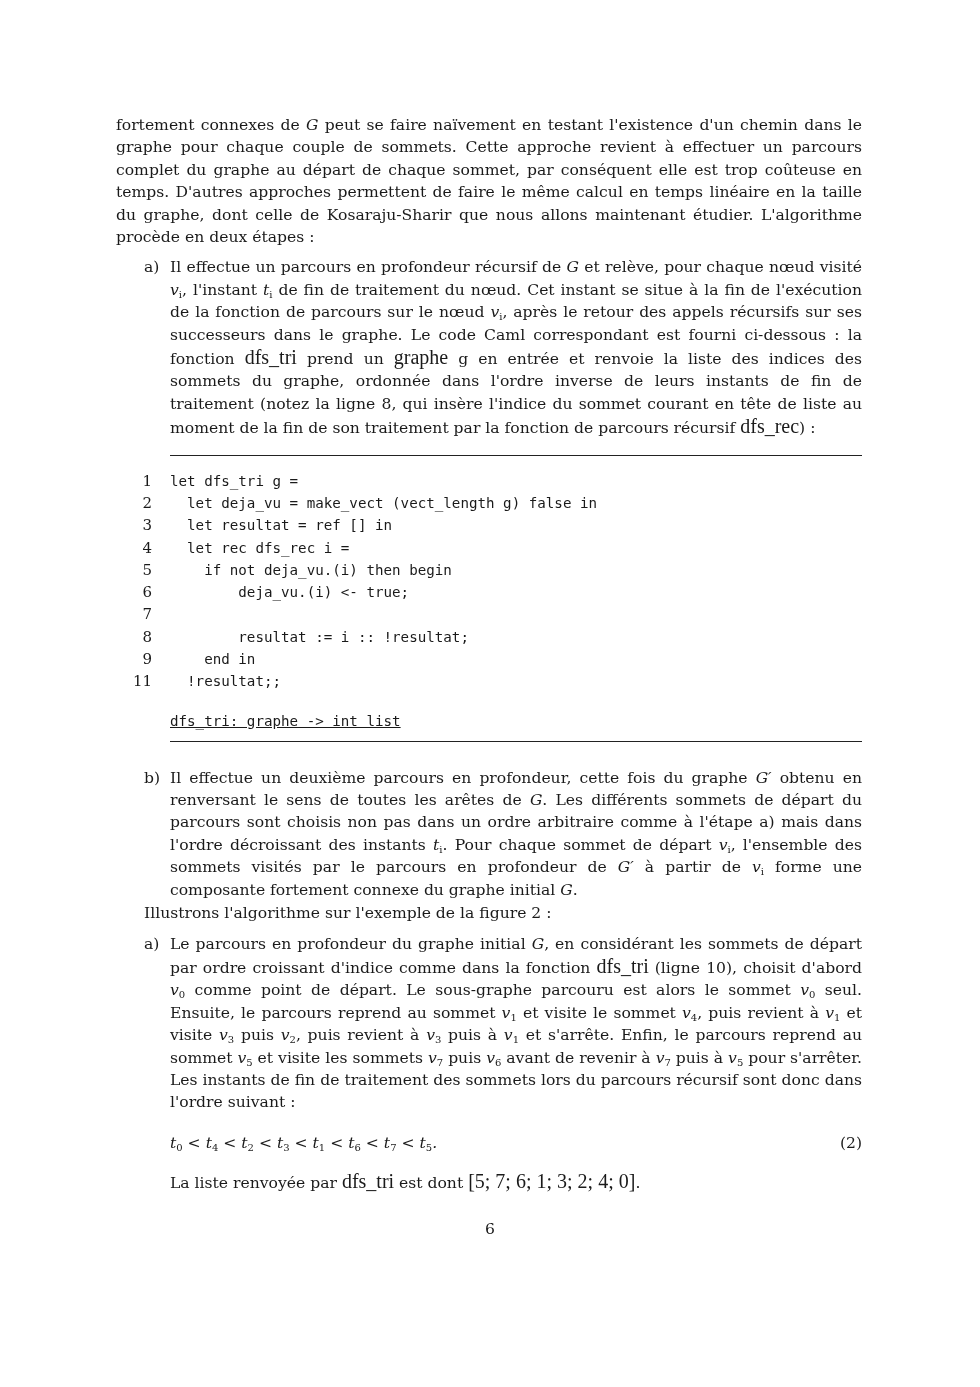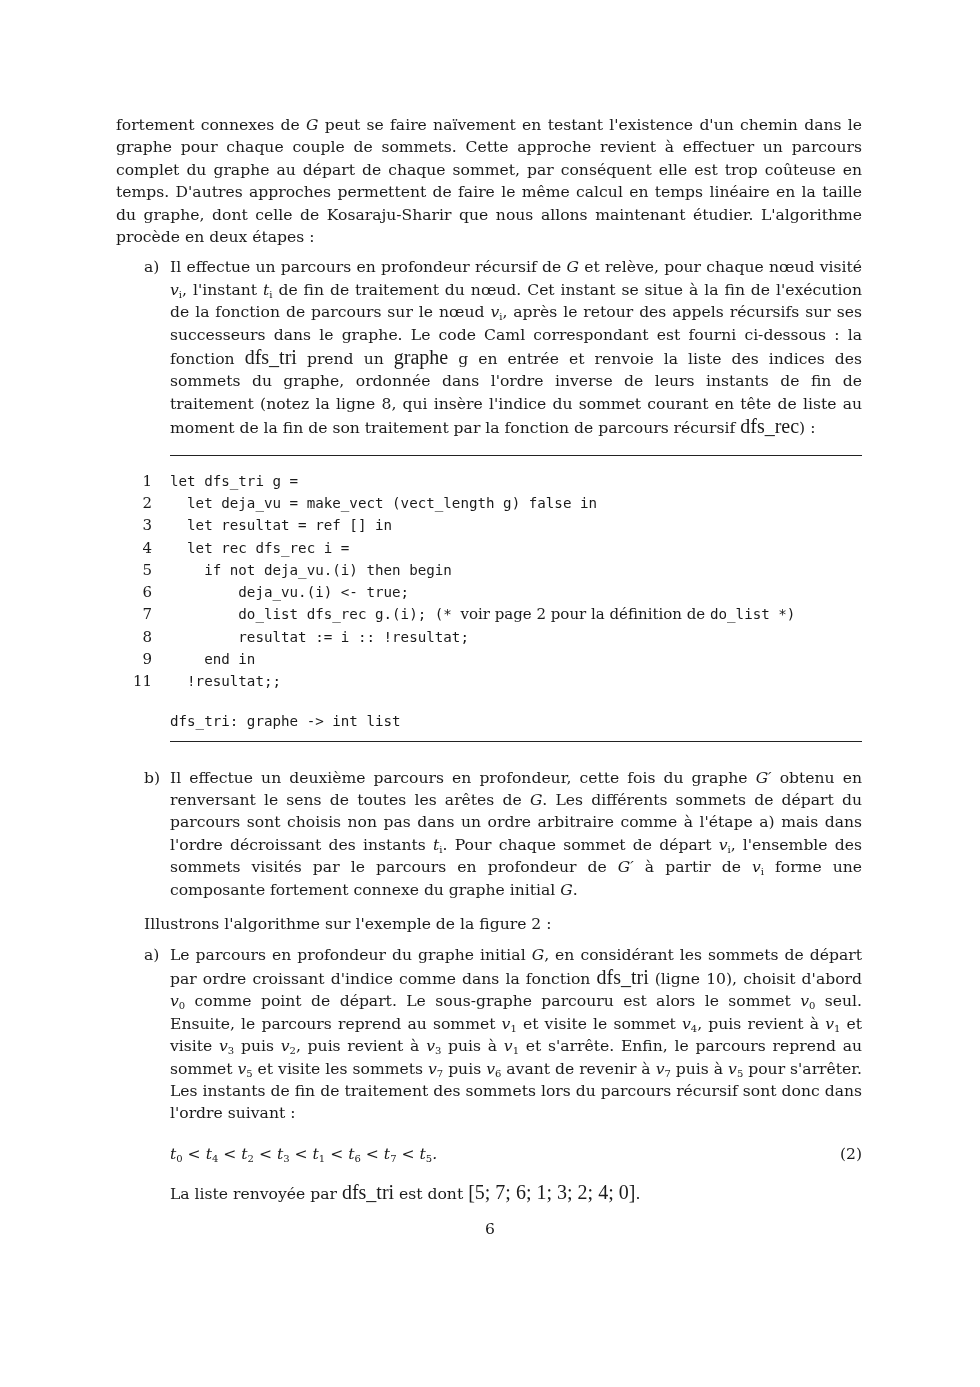--- a/index.html
+++ b/index.html
@@ -13,21 +13,21 @@
   .item { position: relative; padding-left: 54px; }
   .item .lbl { position: absolute; left: 28px; top: 0; }
   .rule { border-top: 1.2px solid #222; margin-left: 54px; }
   .code { margin-left: 0; font-family: "DejaVu Sans Mono", "Liberation Mono", monospace;
           font-size: 14.2px; line-height: 22.3px; }
   .cl { position: relative; height: 22.3px; white-space: pre; }
   .cl .ln { position: absolute; left: 0; width: 36px; text-align: right;
             font-family: "DejaVu Serif", "Liberation Serif", serif; font-size: 15px; }
   .cl .ct { position: absolute; left: 54px; }
   .cl .cmt { font-family: "DejaVu Serif", "Liberation Serif", serif; font-size: 15px; }
-  .sig { margin-left: 54px; white-space: pre; font-family: "DejaVu Sans Mono", "Liberation Mono", monospace; font-size: 14.2px; }
+  .sig { margin-left: 54px; white-space: pre; font-family: "DejaVu Sans Mono", "Liberation Mono", monospace; font-size: 14.2px; text-decoration: underline; }
   .eq { position: relative; height: 24px; margin-left: 54px; }
   .eq .f { position: absolute; left: 0; right: 0; font-style: italic; font-size: 15.6px; }
   .eq .n { position: absolute; right: 0; font-size: 15.6px; }
   .pnum { position: absolute; left: 0; width: 980px; top: 1220px; text-align: center; font-size: 15.6px; }
 </style>
 </head>
 <body>
 
 <div class="page">
 
@@ -40,36 +40,36 @@
 
   <div class="rule" style="margin-top:15px"></div>
 
   <div class="code" style="margin-top:14px" id="code-listing">
       <div class="cl"><span class="ln">1</span><span class="ct">let dfs_tri g =</span></div>
       <div class="cl"><span class="ln">2</span><span class="ct">  let deja_vu = make_vect (vect_length g) false in</span></div>
       <div class="cl"><span class="ln">3</span><span class="ct">  let resultat = ref [] in</span></div>
       <div class="cl"><span class="ln">4</span><span class="ct">  let rec dfs_rec i =</span></div>
       <div class="cl"><span class="ln">5</span><span class="ct">    if not deja_vu.(i) then begin</span></div>
       <div class="cl"><span class="ln">6</span><span class="ct">        deja_vu.(i) &lt;- true;</span></div>
-      <div class="cl"><span class="ln">7</span><span class="ct">        do_list dfs_rec g.(i); (* <span class="cmt">voir page 2 pour la définition de </span><span>do_list</span> *)</span></div>
+      <div class="cl"><span class="ln">7</span></div>
       <div class="cl"><span class="ln">8</span><span class="ct">        resultat := i :: !resultat;</span></div>
       <div class="cl"><span class="ln">9</span><span class="ct">    end in</span></div>
       <div class="cl"><span class="ln">11</span><span class="ct">  !resultat;;</span></div>
     </div>
 
   <div class="sig" style="margin-top:20px">dfs_tri: graphe -&gt; int list</div>
 
   <div class="rule" style="margin-top:12px"></div>
 
   <div class="item p" style="margin-top:25px">
     <span class="lbl">b)</span>
     <span>Il effectue un deuxième parcours en profondeur, cette fois du graphe </span><span class="m">G′</span><span> obtenu en renversant le sens de toutes les arêtes de </span><span class="m">G</span><span>. Les différents sommets de départ du parcours sont choisis non pas dans un ordre arbitraire comme à l'étape a) mais dans l'ordre décroissant des instants </span><span class="m">t<sub>i</sub></span><span>. Pour chaque sommet de départ </span><span class="m">v<sub>i</sub></span><span>, l'ensemble des sommets visités par le parcours en profondeur de </span><span class="m">G′</span><span> à partir de </span><span class="m">v<sub>i</sub></span><span> forme une composante fortement connexe du graphe initial </span><span class="m">G</span><span>.</span>
   </div>
 
-  <p class="p" style="margin-top:12px; padding-left:28px">Illustrons l'algorithme sur l'exemple de la figure 2 :</p>
+  <p class="p" style="margin-top:1px; padding-left:28px">Illustrons l'algorithme sur l'exemple de la figure 2 :</p>
 
   <div class="item p" style="margin-top:8px">
     <span class="lbl">a)</span>
     <span>Le parcours en profondeur du graphe initial </span><span class="m">G</span><span>, en considérant les sommets de départ par ordre croissant d'indice comme dans la fonction </span><span class="tt">dfs_tri</span><span> (ligne 10), choisit d'abord </span><span class="m">v<sub>0</sub></span><span> comme point de départ. Le sous-graphe parcouru est alors le sommet </span><span class="m">v<sub>0</sub></span><span> seul. Ensuite, le parcours reprend au sommet </span><span class="m">v<sub>1</sub></span><span> et visite le sommet </span><span class="m">v<sub>4</sub></span><span>, puis revient à </span><span class="m">v<sub>1</sub></span><span> et visite </span><span class="m">v<sub>3</sub></span><span> puis </span><span class="m">v<sub>2</sub></span><span>, puis revient à </span><span class="m">v<sub>3</sub></span><span> puis à </span><span class="m">v<sub>1</sub></span><span> et s'arrête. Enfin, le parcours reprend au sommet </span><span class="m">v<sub>5</sub></span><span> et visite les sommets </span><span class="m">v<sub>7</sub></span><span> puis </span><span class="m">v<sub>6</sub></span><span> avant de revenir à </span><span class="m">v<sub>7</sub></span><span> puis à </span><span class="m">v<sub>5</sub></span><span> pour s'arrêter. Les instants de fin de traitement des sommets lors du parcours récursif sont donc dans l'ordre suivant :</span>
 
     <div class="eq" style="margin:18px 0 0 -54px; padding-left:54px">
       <span class="f" style="left:54px" id="eq-formula"><span>t<sub>0</sub></span><span style="font-style: normal;"> &lt; </span><span>t<sub>4</sub></span><span style="font-style: normal;"> &lt; </span><span>t<sub>2</sub></span><span style="font-style: normal;"> &lt; </span><span>t<sub>3</sub></span><span style="font-style: normal;"> &lt; </span><span>t<sub>1</sub></span><span style="font-style: normal;"> &lt; </span><span>t<sub>6</sub></span><span style="font-style: normal;"> &lt; </span><span>t<sub>7</sub></span><span style="font-style: normal;"> &lt; </span><span>t<sub>5</sub></span>.</span>
       <span class="n">(2)</span>
     </div>
 

